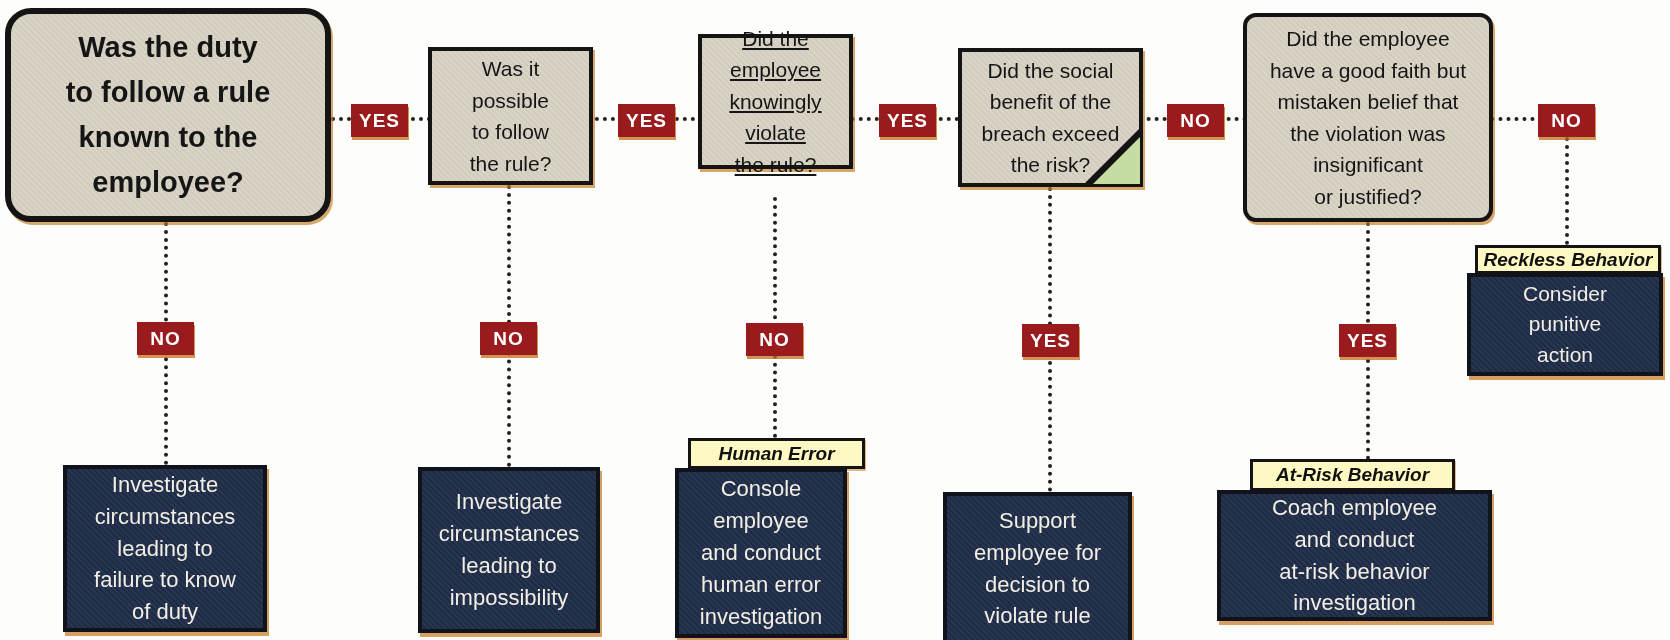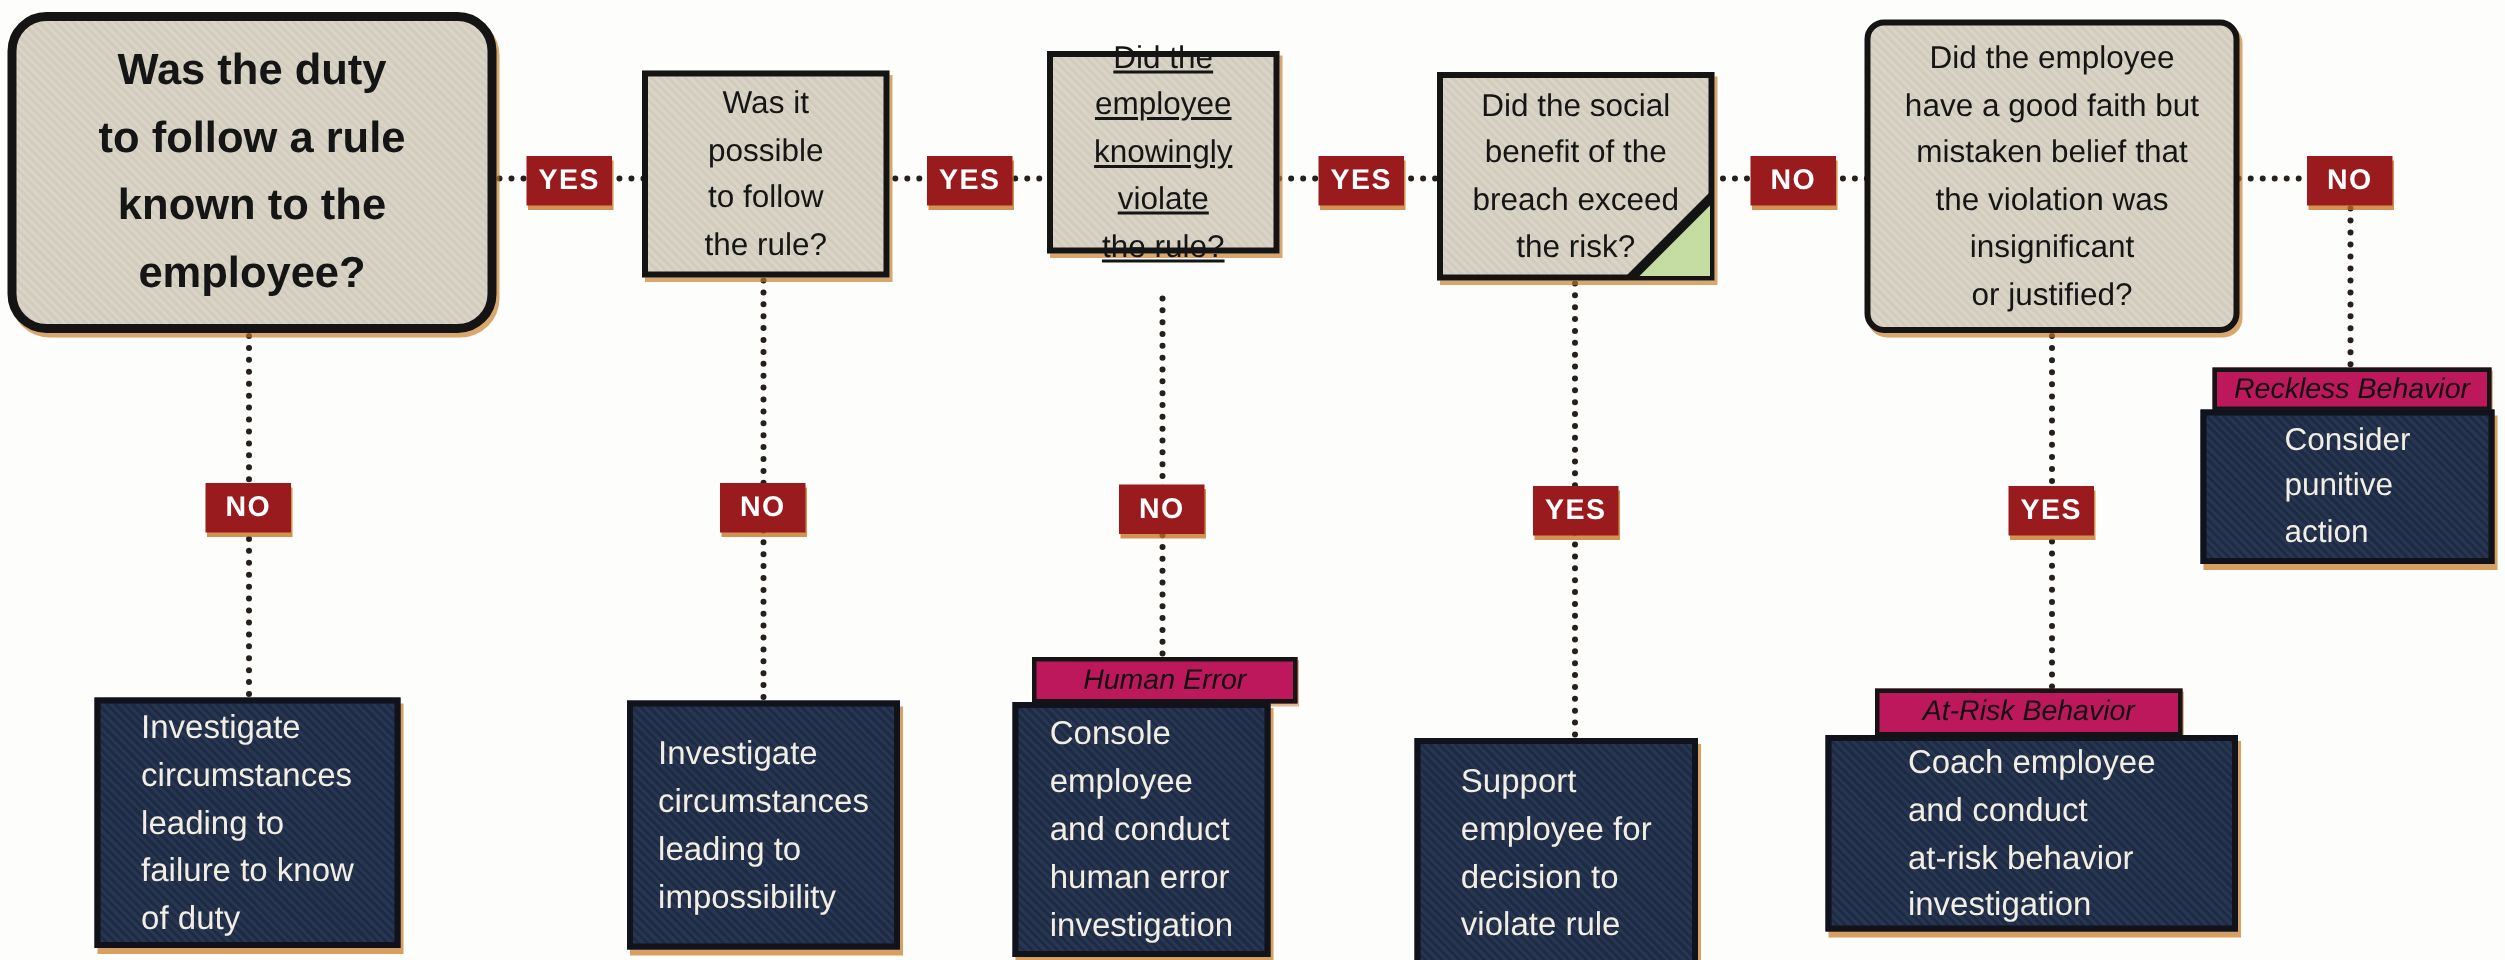--- a/index.html
+++ b/index.html
@@ -18,39 +18,39 @@
     border:4px solid #141414;box-sizing:border-box;
     box-shadow:2px 3px 0 rgba(198,120,30,0.65);
     white-space:pre-line;line-height:1.5;
   }
   .qbox.big{border-width:6px;font-size:29px;font-weight:700;line-height:1.55;border-radius:26px;}
   .qbox.small{font-size:21px;}
 
   
   .obox{
     position:absolute;display:flex;align-items:center;justify-content:center;
-    color:#f2eee4;background:#1d2b46;
+    text-align:center;color:#f2eee4;background:#1d2b46;
     background-image:repeating-linear-gradient(45deg, rgba(255,255,255,0.05) 0 2px, transparent 2px 4px);
     border:4px solid #10131c;box-sizing:border-box;
     box-shadow:2px 4px 0 rgba(198,120,30,0.7);
     white-space:pre-line;font-size:22px;line-height:1.45;
   }
 
   
   .badge{
     position:absolute;width:57px;height:33px;background:#9a1b1e;
     color:#fff;font-weight:700;font-size:19px;letter-spacing:1px;
     display:flex;align-items:center;justify-content:center;
     box-shadow:1px 3px 0 rgba(198,110,25,0.75);
   }
 
   
   .tag{
-    position:absolute;background:#be185d;border:3px solid #141414;box-sizing:border-box;
-    color:#111;font-weight:400;font-style:italic;font-size:19px;
+    position:absolute;background:#fef9c3;border:3px solid #141414;box-sizing:border-box;
+    color:#111;font-weight:700;font-style:italic;font-size:19px;
     display:flex;align-items:center;justify-content:center;text-align:center;
     box-shadow:1px 2px 0 rgba(198,120,30,0.5);
   }
 
   
   .corner-outer{position:absolute;right:-1px;bottom:-1px;width:0;height:0;
     border-bottom:56px solid #141414;border-left:56px solid transparent;}
   .corner-inner{position:absolute;right:-1px;bottom:-1px;width:0;height:0;
     border-bottom:47px solid #c5dda2;border-left:47px solid transparent;}
 </style>

